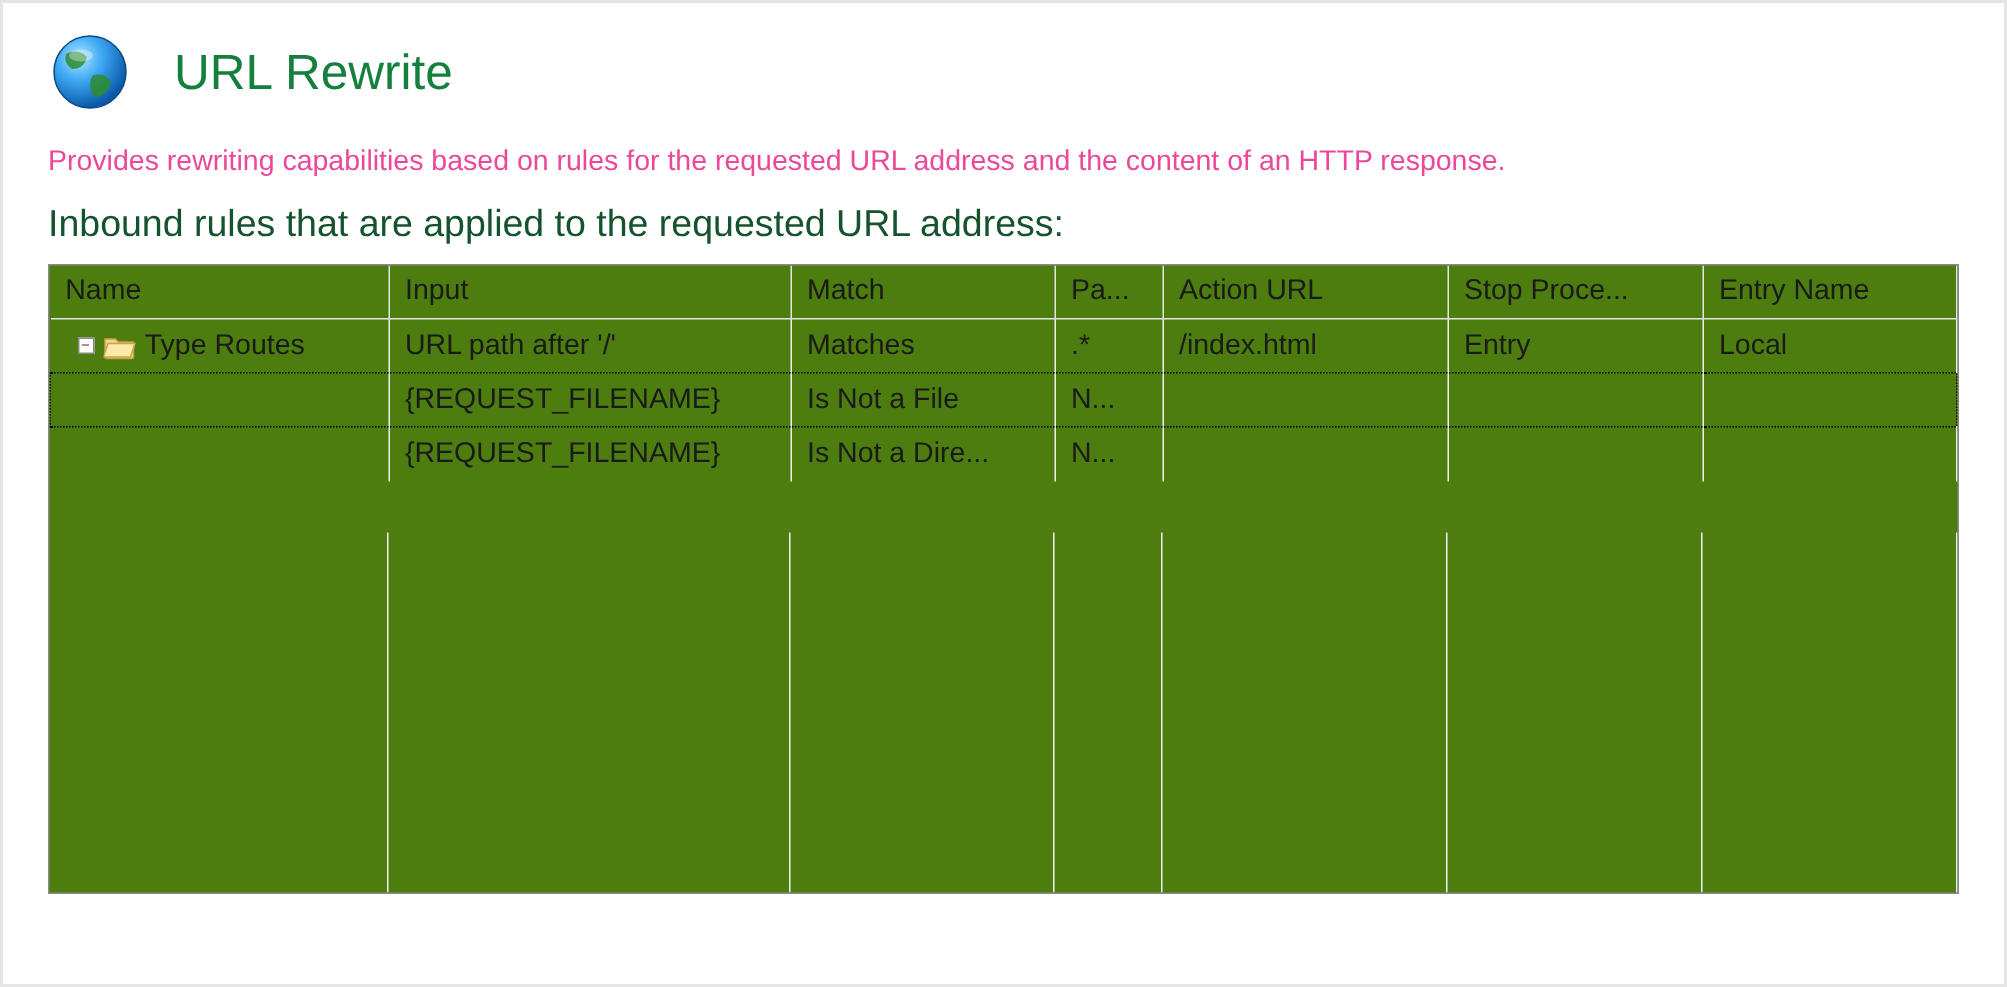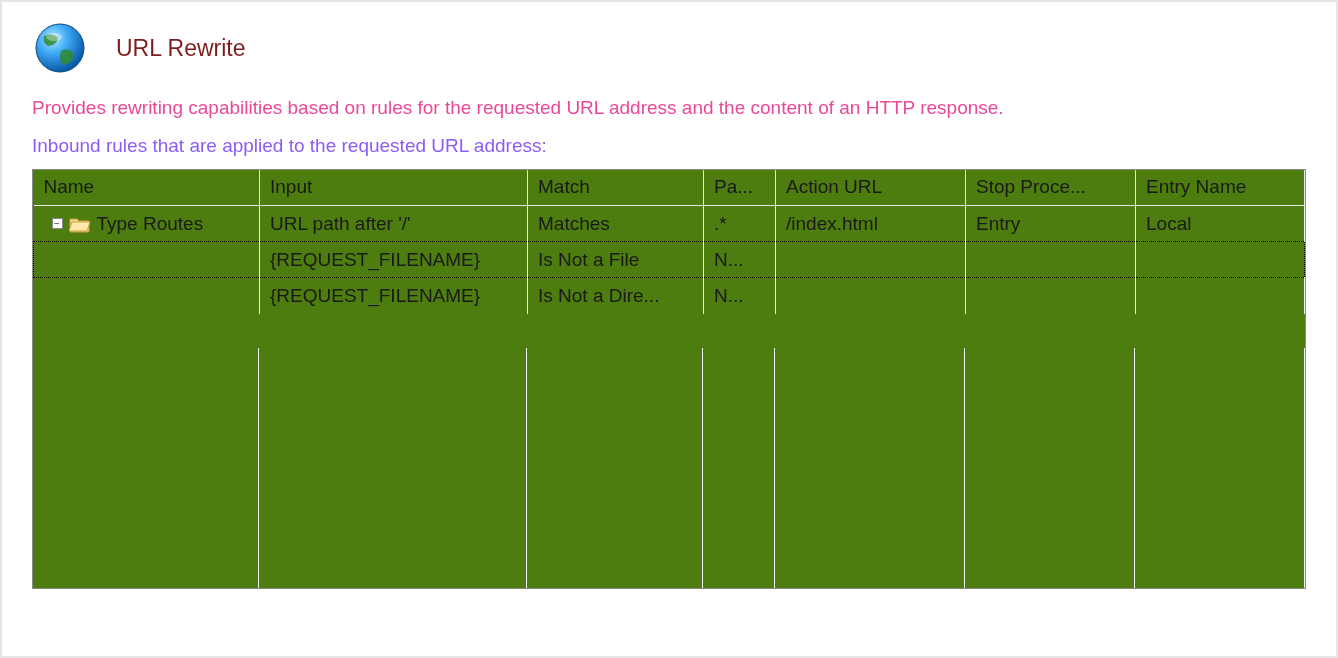--- a/index.html
+++ b/index.html
@@ -25,34 +25,34 @@
     display: flex;
     align-items: center;
     gap: 28px;
   }
   .globe-icon {
     width: 56px;
     height: 56px;
     flex-shrink: 0;
   }
   .page-title {
-    font-size: 23px;
+    font-size: 33px;
     font-weight: 400;
-    color: #7f1d1d;
+    color: #15803d;
   }
   .description {
     margin-top: 20px;
     font-size: 19px;
     color: #ec4899;
     line-height: 1.3;
   }
   .subheading {
     margin-top: 14px;
-    font-size: 19px;
-    color: #8b5cf6;
+    font-size: 25px;
+    color: #14532d;
   }
   .grid-wrap {
     margin: 12px 30px 0 30px;
     border: 1px solid #8a8a8a;
     height: 420px;
     background: #4d7c0f;
     position: relative;
     overflow: hidden;
   }
   table.grid {

